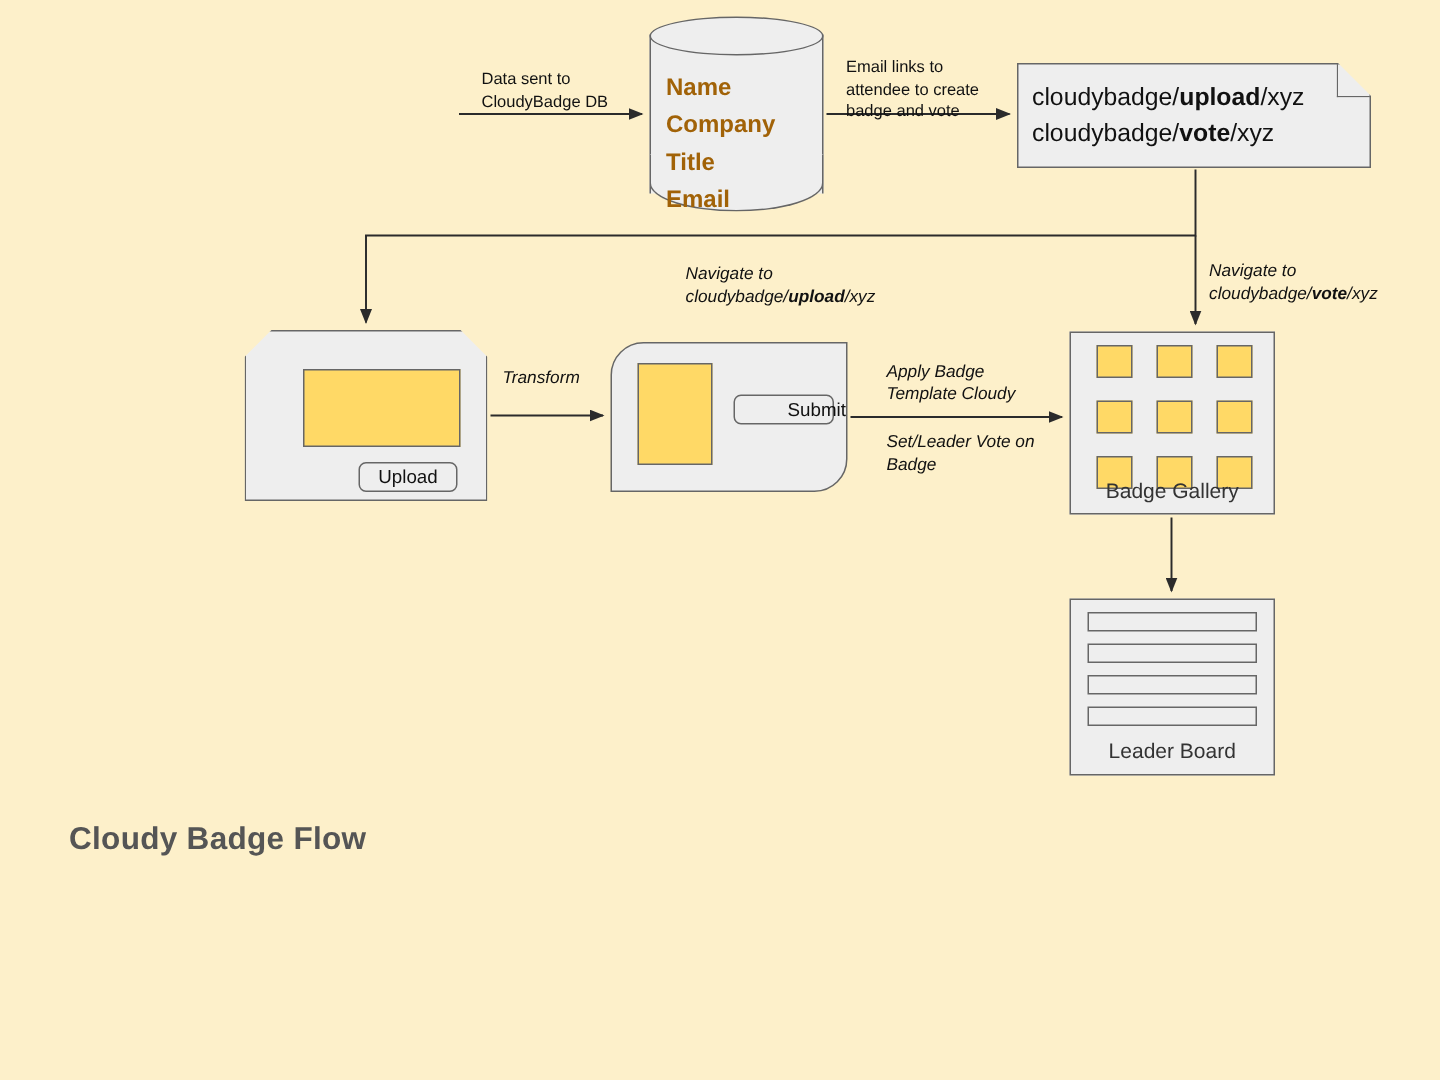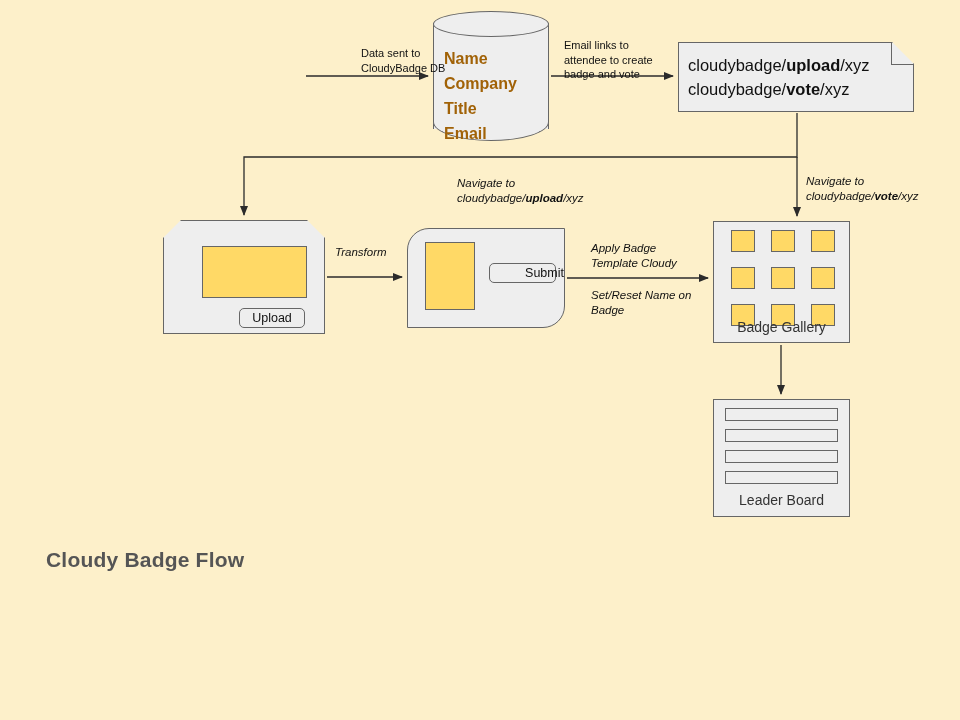--- a/index.html
+++ b/index.html
@@ -219,21 +219,21 @@
     <div class="shape"></div>
     <div class="bars">
       <div class="bar"></div>
       <div class="bar"></div>
       <div class="bar"></div>
       <div class="bar"></div>
     </div>
     <div class="cap">Leader Board</div>
   </div>
 
-  <div class="lbl" style="left:321px;top:46px;margin-left:40px;">
+  <div class="lbl" style="left:321px;top:46px;">
     <div>Data sent to</div>
     <div>CloudyBadge DB</div>
   </div>
 
   <div class="lbl" style="left:564px;top:38px;">
     <div>Email links to</div>
     <div>attendee to create</div>
     <div>badge and vote</div>
   </div>
 
@@ -250,19 +250,19 @@
   <div class="lbl big" style="left:335px;top:245px;">
     <div>Transform</div>
   </div>
 
   <div class="lbl big" style="left:591px;top:241px;">
     <div>Apply Badge</div>
     <div>Template Cloudy</div>
   </div>
 
   <div class="lbl big" style="left:591px;top:288px;">
-    <div>Set/Reset Name on</div>
+    <div>Set/Leader Vote on</div>
     <div>Badge</div>
   </div>
 
   <div class="title">Cloudy Badge Flow</div>
 
 </div>
 
 </body></html>

